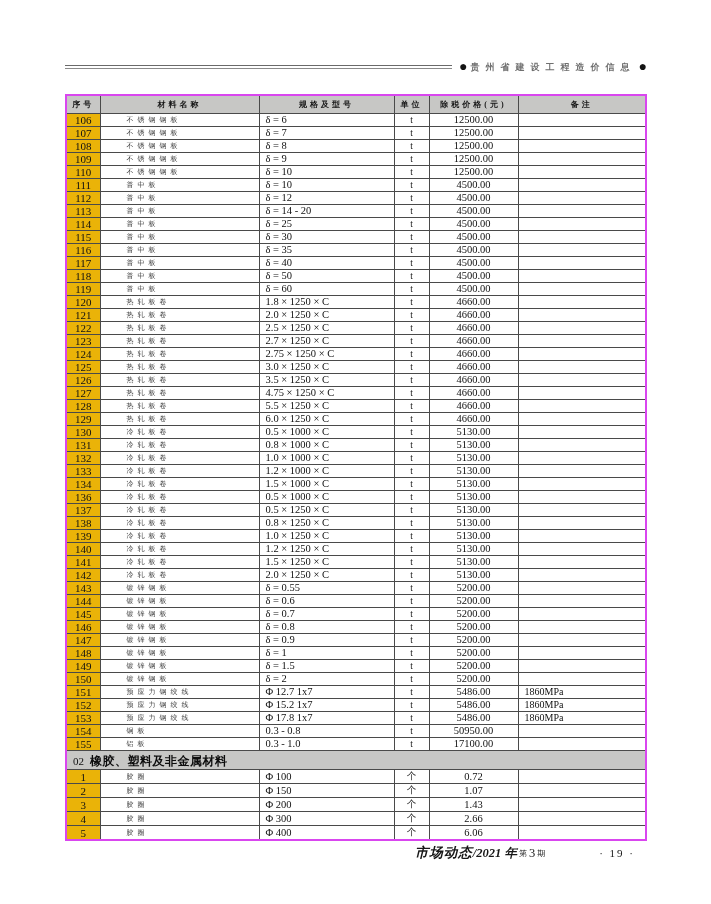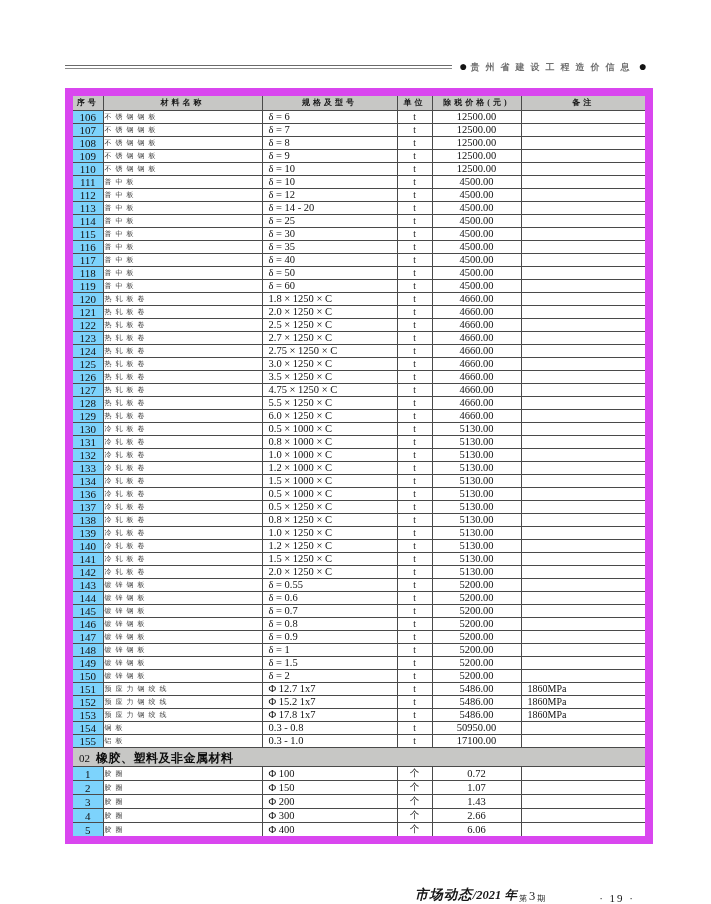--- a/index.html
+++ b/index.html
@@ -26,58 +26,57 @@
     margin-right:7px;
   }
   .header-title-wrap { display:flex; align-items:center; gap:3px; white-space:nowrap; }
   .bullet { font-size:14px; line-height:1; color:#141414; }
   .header-title-text {
     font-size:9px; font-weight:bold; color:#6f6f6f;
     letter-spacing:6px; line-height:1;
   }
   
   table.price-table {
-    position:absolute; top:88px; left:65px; width:580px;
+    position:absolute; top:94px; left:65px; width:580px;
     border-collapse:collapse; table-layout:fixed;
-    border:8px solid #d946ef;
+    border:2px solid #d946ef;
   }
   .price-table th, .price-table td {
     border:1px solid #4a4a4a;
     padding:0; white-space:nowrap; overflow:hidden;
   }
   .price-table thead tr { height:18px; }
   .price-table thead th {
     background:#c7c7c5;
     font-size:8px; font-weight:bold; color:#161616;
     letter-spacing:3px; text-align:center;
   }
   .price-table tbody tr { height:12.9px; }
-  td.c-no   { background:#7dd3fc; text-align:center; font-size:11px; color:#111;font-family:Liberation Serif, serif; }
-  td.c-name { padding-left:1px; font-size:7px; letter-spacing:4px; color:#3c3c3c; }
+  td.c-no   { background:#eab308; text-align:center; font-size:11px; color:#111;font-family:Liberation Serif, serif; }
+  td.c-name { padding-left:26px; font-size:7px; letter-spacing:4px; color:#3c3c3c; }
   td.c-spec { padding-left:6px; font-size:10.5px; color:#111; }
   td.c-unit { text-align:center; font-size:9.5px; color:#222; }
   td.c-price{ text-align:center; font-size:10.5px; color:#111; }
   td.c-remark{ padding-left:6px; font-size:10px; color:#111; }
   tr.section-row td {
     background:#c7c7c5;
   }
   .sec-no {
     display:inline-block; width:23px; text-align:center;
     font-size:11px; color:#111; vertical-align:middle;
   }
   .sec-title {
     font-weight:bold; font-size:12px; letter-spacing:0.5px;
     color:#0d0d0d; vertical-align:middle;
   }
   
   .page-footer {
     position:absolute; top:844px; left:65px; width:580px;
-    display:flex; justify-content:flex-end; align-items:flex-end;
+    display:flex; justify-content:flex-end; align-items:center;
     color:#171717;
-    margin-top:42px;
   }
   .footer-journal { font-style:italic; font-weight:bold; font-size:13.5px; letter-spacing:1px; }
   .footer-year   { font-style:italic; font-weight:bold; font-size:12.5px; }
   .footer-small  { font-size:8px; margin:0 2px; }
   .footer-issueno{ font-size:12.5px; }
   .footer-page   { font-size:11px; margin-left:52px; margin-right:10px; letter-spacing:2px; }
 </style>
 </head>
 <body>
 

